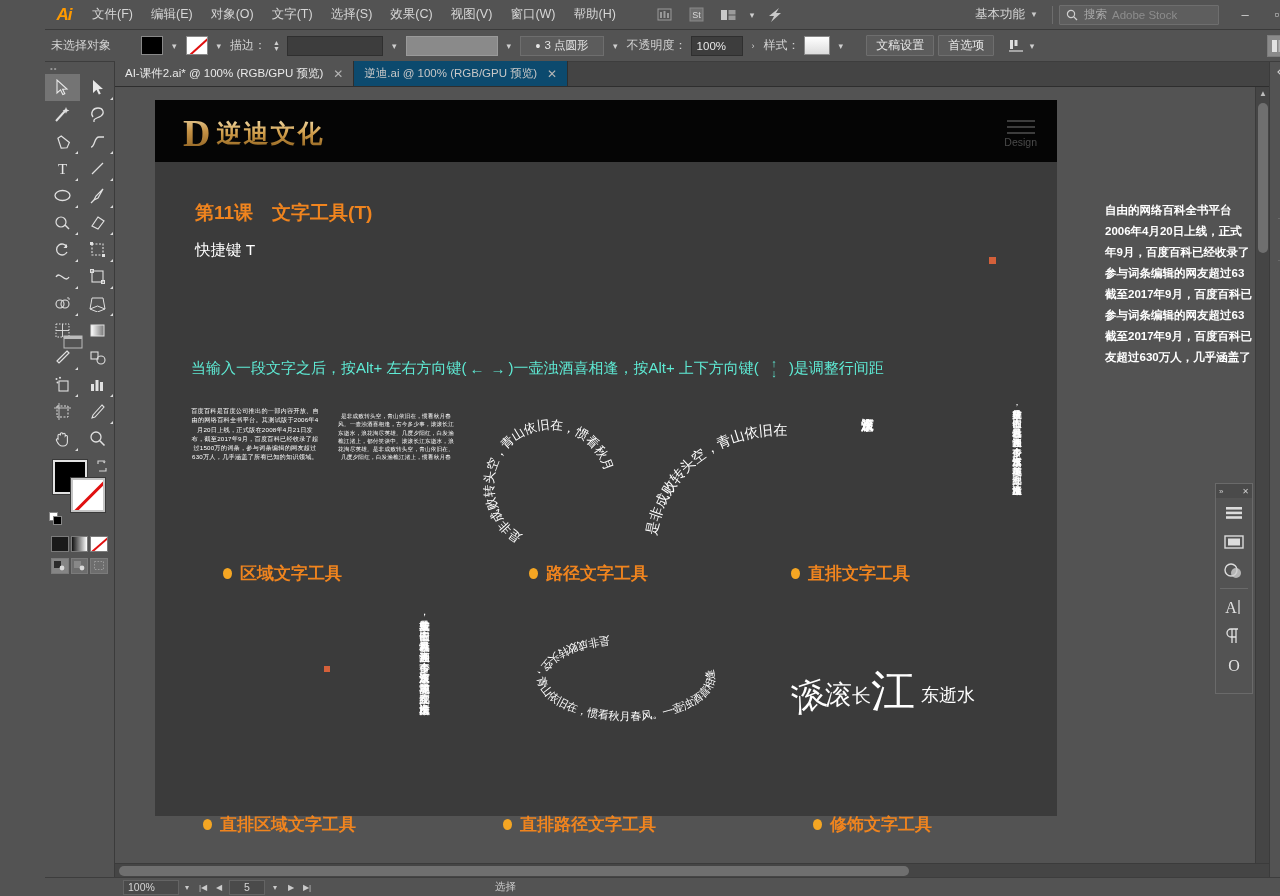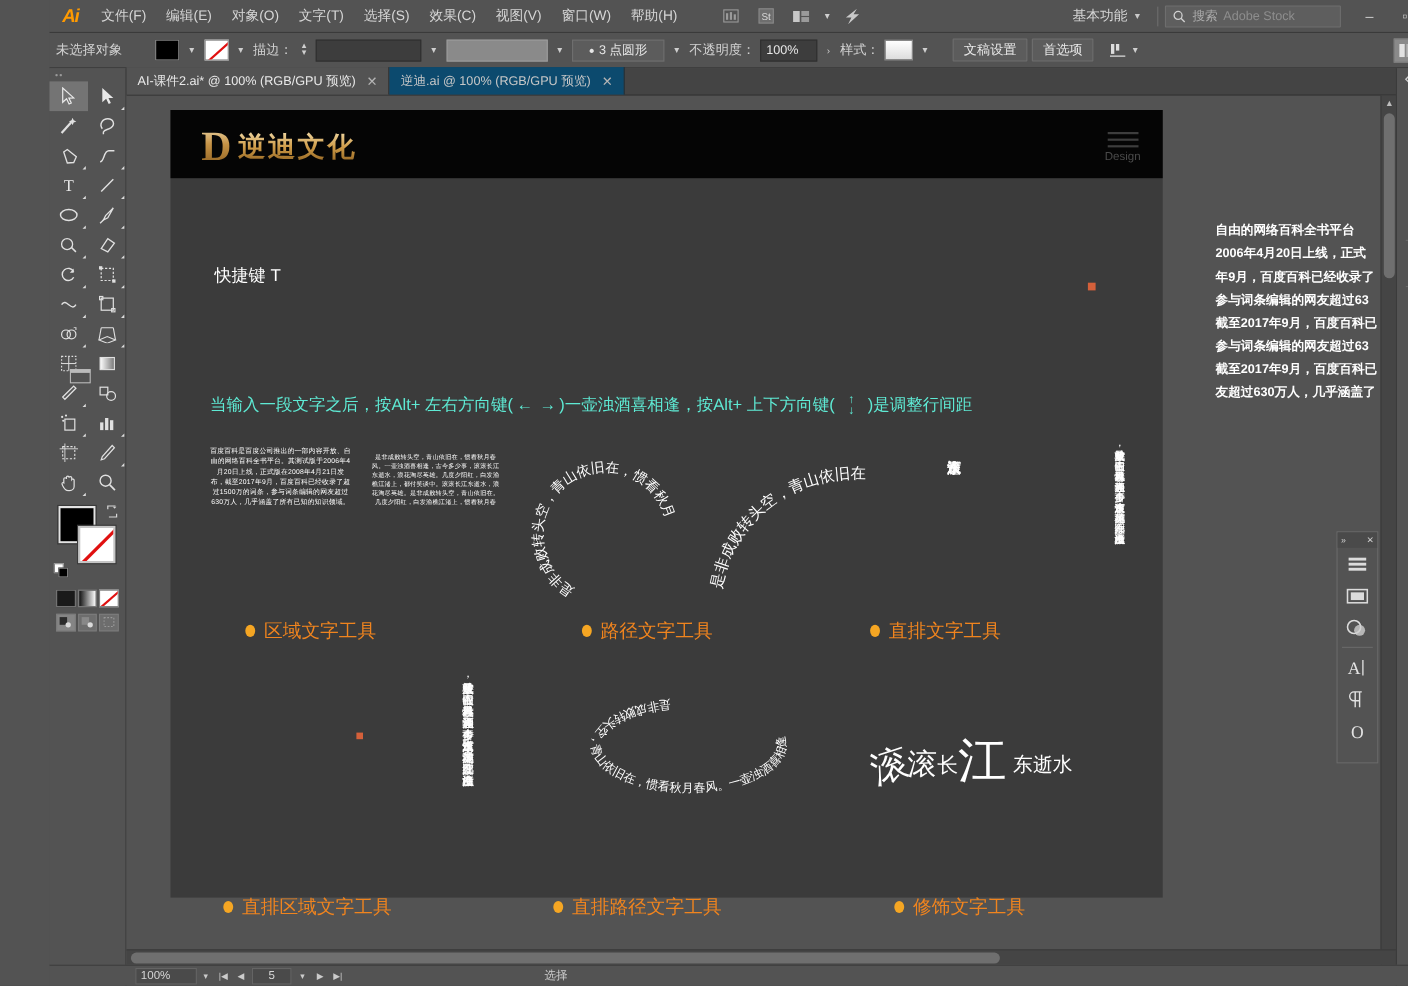--- a/index.html
+++ b/index.html
@@ -230,21 +230,21 @@
     position: absolute; color: #fff; font-size: 6.2px; line-height: 9.3px;
     text-align: center; letter-spacing: .2px;
   }
   .vert-block {
     position: absolute; color: #fff; writing-mode: vertical-rl; text-orientation: upright;
     white-space: pre;
   }
 
   .label-row {
     position: absolute; display: flex; align-items: center; gap: 8px;
-    color: #f0841e; font-size: 17px; font-weight: normal; white-space: nowrap;
+    color: #f0841e; font-size: 17px; font-weight: bold; white-space: nowrap;
   }
   .dot {
     width: 9px; height: 11px; border-radius: 50%; background: #f5a623; flex: 0 0 auto;
   }
 
   .big-roll { position: absolute; color: #fff; white-space: nowrap; }
 
   
   .scratch {
     position: absolute; left: 990px; top: 113px; width: 180px;
@@ -746,20 +746,21 @@
       </div>
       <div class="design-menu">
         <div class="hamburger">
             <div></div>
             <div></div>
             <div></div>
           </div>
         <div class="design-label">Design</div>
       </div>
 
+      <div class="lesson-title">第11课　文字工具(T)</div>
       <div class="shortcut">快捷键 T</div>
 
       <div class="marker-sq"></div>
 
       <div class="hint-line">
         <span>当输入一段文字之后，按Alt+ 左右方向键(</span>
         <span class="arrow-gl">←</span>
         <span class="arrow-gl">→</span>
         <span>)一壶浊酒喜相逢，按Alt+ 上下方向键(</span>
         <span class="vert-arrow">

